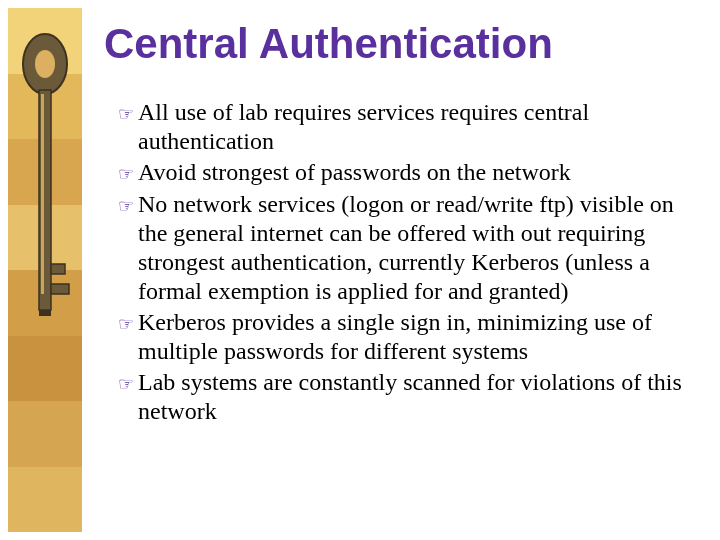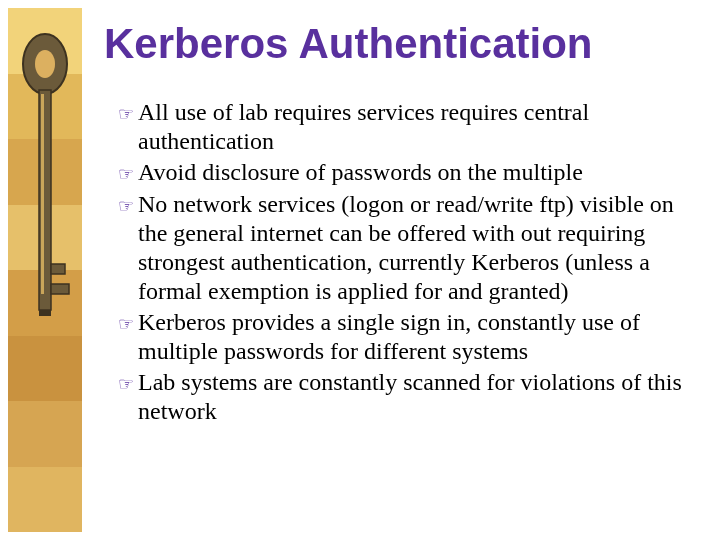--- a/index.html
+++ b/index.html
@@ -104,38 +104,38 @@
         <rect x="25" y="76" width="12" height="220" fill="#6b5a3a" stroke="#3d3220" stroke-width="1.5"></rect>
         <rect x="37" y="250" width="14" height="10" fill="#6b5a3a" stroke="#3d3220" stroke-width="1.5"></rect>
         <rect x="37" y="270" width="18" height="10" fill="#6b5a3a" stroke="#3d3220" stroke-width="1.5"></rect>
         <rect x="25" y="296" width="12" height="6" fill="#3d3220"></rect>
 
         <rect x="27" y="80" width="3" height="200" fill="#c9a55a"></rect>
       </g>
     </svg>
   </div>
 
-  <div class="title">Kerberos Authentication</div>
+  <div class="title">Central Authentication</div>
 
   <div class="body">
     <div class="item">
       <span class="bullet-icon">☞</span>
       <span class="item-text">All use of lab requires services requires central authentication</span>
     </div>
     <div class="item">
       <span class="bullet-icon">☞</span>
-      <span class="item-text">Avoid disclosure of passwords on the multiple</span>
+      <span class="item-text">Avoid strongest of passwords on the network</span>
     </div>
     <div class="item">
       <span class="bullet-icon">☞</span>
       <span class="item-text">No network services (logon or read/write ftp) visible on the general internet can be offered with out requiring strongest authentication, currently Kerberos (unless a formal exemption is applied for and granted)</span>
     </div>
     <div class="item">
       <span class="bullet-icon">☞</span>
-      <span class="item-text">Kerberos provides a single sign in, constantly use of multiple passwords for different systems</span>
+      <span class="item-text">Kerberos provides a single sign in, minimizing use of multiple passwords for different systems</span>
     </div>
     <div class="item">
       <span class="bullet-icon">☞</span>
       <span class="item-text">Lab systems are constantly scanned for violations of this network</span>
     </div>
   </div>
 
 </div>
 
 </body></html>

